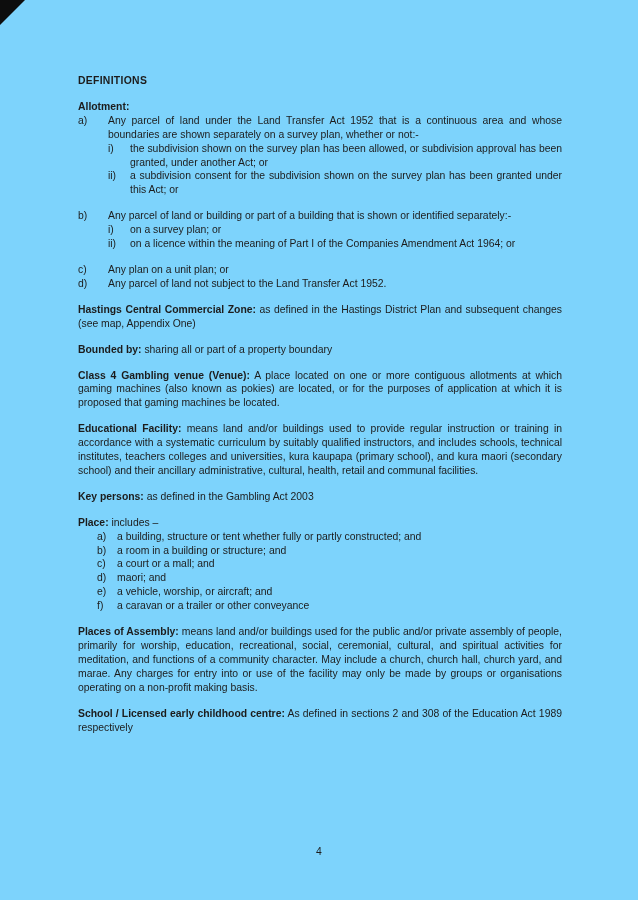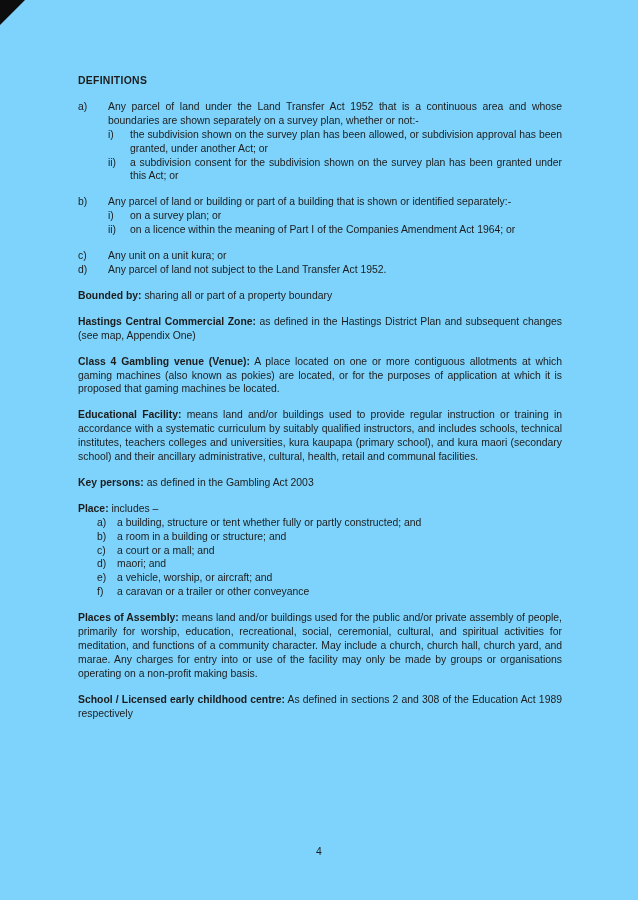--- a/index.html
+++ b/index.html
@@ -59,20 +59,21 @@
 
 <div class="page">
   <div class="corner"></div>
 
   <div class="content">
 
     <div class="heading">DEFINITIONS</div>
 
 
     <div class="block">
+      <div class="termline">Allotment:</div>
       <div class="group">
         <div class="li">
           <span class="mk">a)</span>
           <span class="tx">Any parcel of land under the Land Transfer Act 1952 that is a continuous area and whose boundaries are shown separately on a survey plan, whether or not:-</span>
         </div>
         <div class="li sub">
           <span class="mk">i)</span>
           <span class="tx">the subdivision shown on the survey plan has been allowed, or subdivision approval has been granted, under another Act; or</span>
         </div>
         <div class="li sub">
@@ -90,32 +91,32 @@
           <span class="tx">on a survey plan; or</span>
         </div>
         <div class="li sub">
           <span class="mk">ii)</span>
           <span class="tx">on a licence within the meaning of Part I of the Companies Amendment Act 1964; or</span>
         </div>
       </div>
       <div class="group last">
         <div class="li">
           <span class="mk">c)</span>
-          <span class="tx">Any unit on a unit kura; or</span>
+          <span class="tx">Any plan on a unit plan; or</span>
         </div>
         <div class="li">
           <span class="mk">d)</span>
           <span class="tx">Any parcel of land not subject to the Land Transfer Act 1952.</span>
         </div>
       </div>
     </div>
 
+    <p class="block"><span class="term">Hastings Central Commercial Zone:</span> <span>as defined in the Hastings District Plan and subsequent changes (see map, Appendix One)</span></p>
+
     <p class="block"><span class="term">Bounded by:</span> <span>sharing all or part of a property boundary</span></p>
-
-    <p class="block"><span class="term">Hastings Central Commercial Zone:</span> <span>as defined in the Hastings District Plan and subsequent changes (see map, Appendix One)</span></p>
 
     <p class="block"><span class="term">Class 4 Gambling venue (Venue):</span> <span>A place located on one or more contiguous allotments at which gaming machines (also known as pokies) are located, or for the purposes of application at which it is proposed that gaming machines be located.</span></p>
 
     <p class="block"><span class="term">Educational Facility:</span> <span>means land and/or buildings used to provide regular instruction or training in accordance with a systematic curriculum by suitably qualified instructors, and includes schools, technical institutes, teachers colleges and universities, kura kaupapa (primary school), and kura maori (secondary school) and their ancillary administrative, cultural, health, retail and communal facilities.</span></p>
 
     <p class="block"><span class="term">Key persons:</span> <span>as defined in the Gambling Act 2003</span></p>
 
     <div class="block">
       <div><span class="term">Place:</span> <span>includes –</span></div>
       <div class="place-list">

